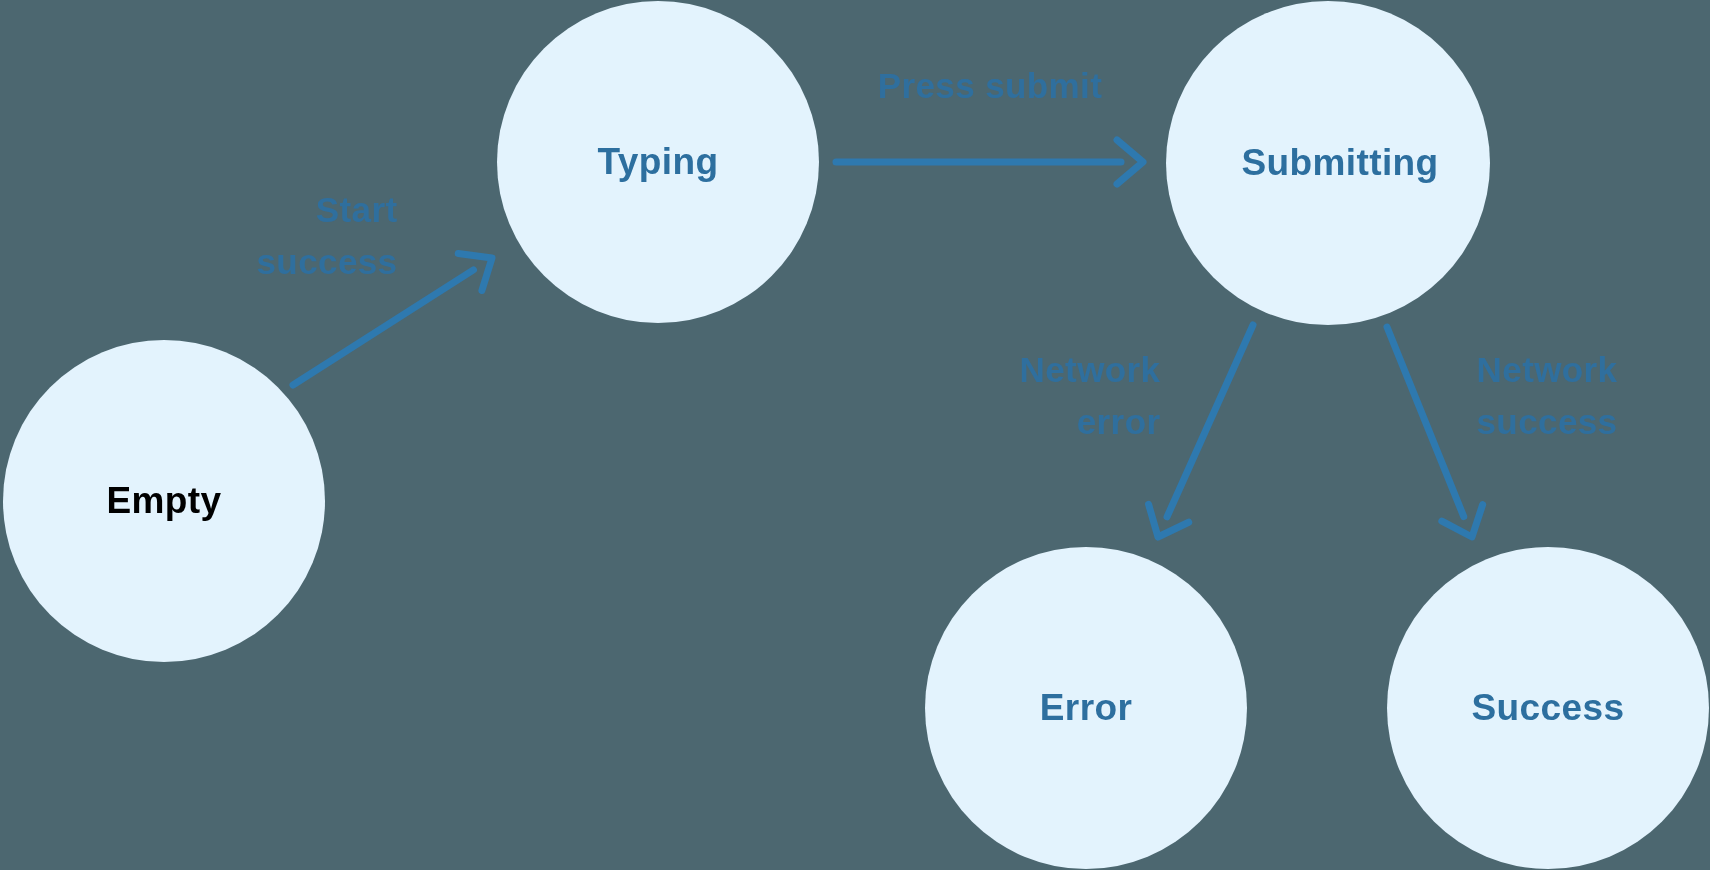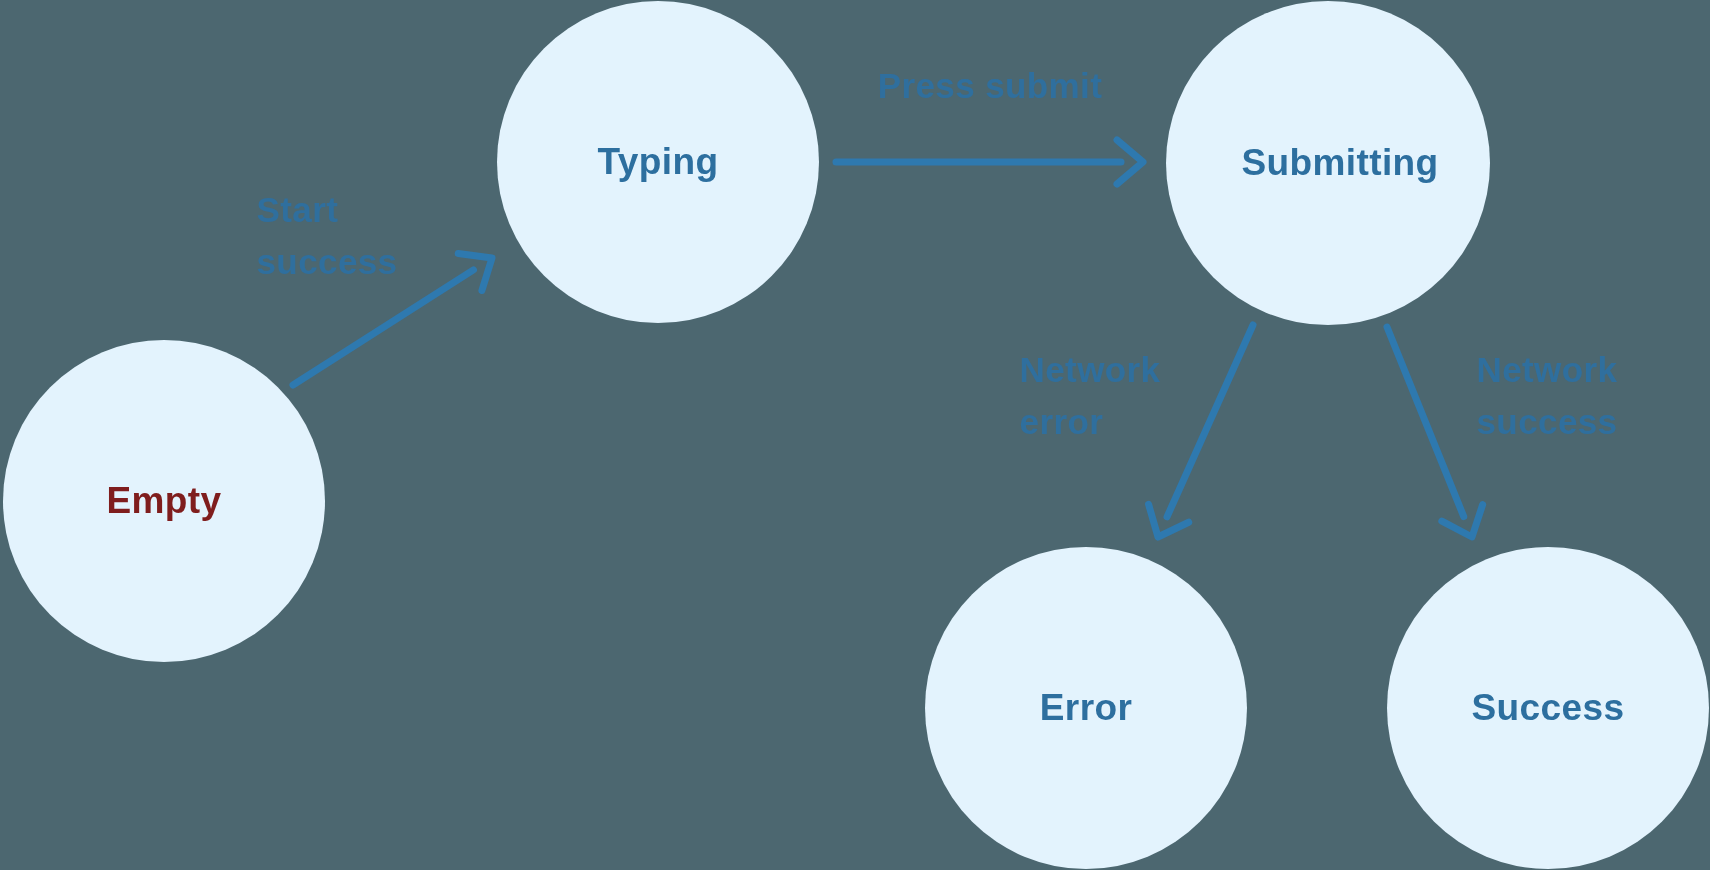--- a/index.html
+++ b/index.html
@@ -22,21 +22,21 @@
   }
   .node-label {
     font-size: 37px;
     font-weight: 600;
     letter-spacing: 0.4px;
   }
   .edge-label {
     position: absolute;
     transform: translate(-50%, -50%);
     white-space: pre-line;
-    text-align: left;
+    text-align: right;
     font-size: 35px;
     font-weight: 600;
     line-height: 52px;
     letter-spacing: 0.4px;
   }
 </style>
 </head>
 <body style="background: rgb(76, 103, 112);">
 
 <div class="canvas" style="width: 1710px; height: 870px; background: rgb(76, 103, 112);">
@@ -53,21 +53,21 @@
     </svg>
 
 <div class="edge-label" style="left: 327px; top: 236px; color: rgb(47, 111, 158);">Start
 success</div>
     <div class="edge-label" style="left: 990px; top: 86px; color: rgb(47, 111, 158);">Press submit</div>
     <div class="edge-label" style="left: 1090px; top: 396px; color: rgb(47, 111, 158);">Network
 error</div>
     <div class="edge-label" style="left: 1547px; top: 396px; color: rgb(47, 111, 158);">Network
 success</div>
     <div class="node" style="left: 3px; top: 340px; width: 322px; height: 322px; background: rgb(227, 243, 253);">
-      <span class="node-label" style="color: #7f1d1d;">Empty</span>
+      <span class="node-label" style="color: #000000;">Empty</span>
     </div>
     <div class="node" style="left: 497px; top: 1px; width: 322px; height: 322px; background: rgb(227, 243, 253);">
       <span class="node-label" style="color: rgb(45, 111, 159);">Typing</span>
     </div>
     <div class="node" style="left: 1166px; top: 1px; width: 324px; height: 324px; background: rgb(227, 243, 253);">
       <span class="node-label" style="color: rgb(45, 111, 159); margin-left: 24px;">Submitting</span>
     </div>
     <div class="node" style="left: 925px; top: 547px; width: 322px; height: 322px; background: rgb(227, 243, 253);">
       <span class="node-label" style="color: rgb(45, 111, 159);">Error</span>
     </div>

